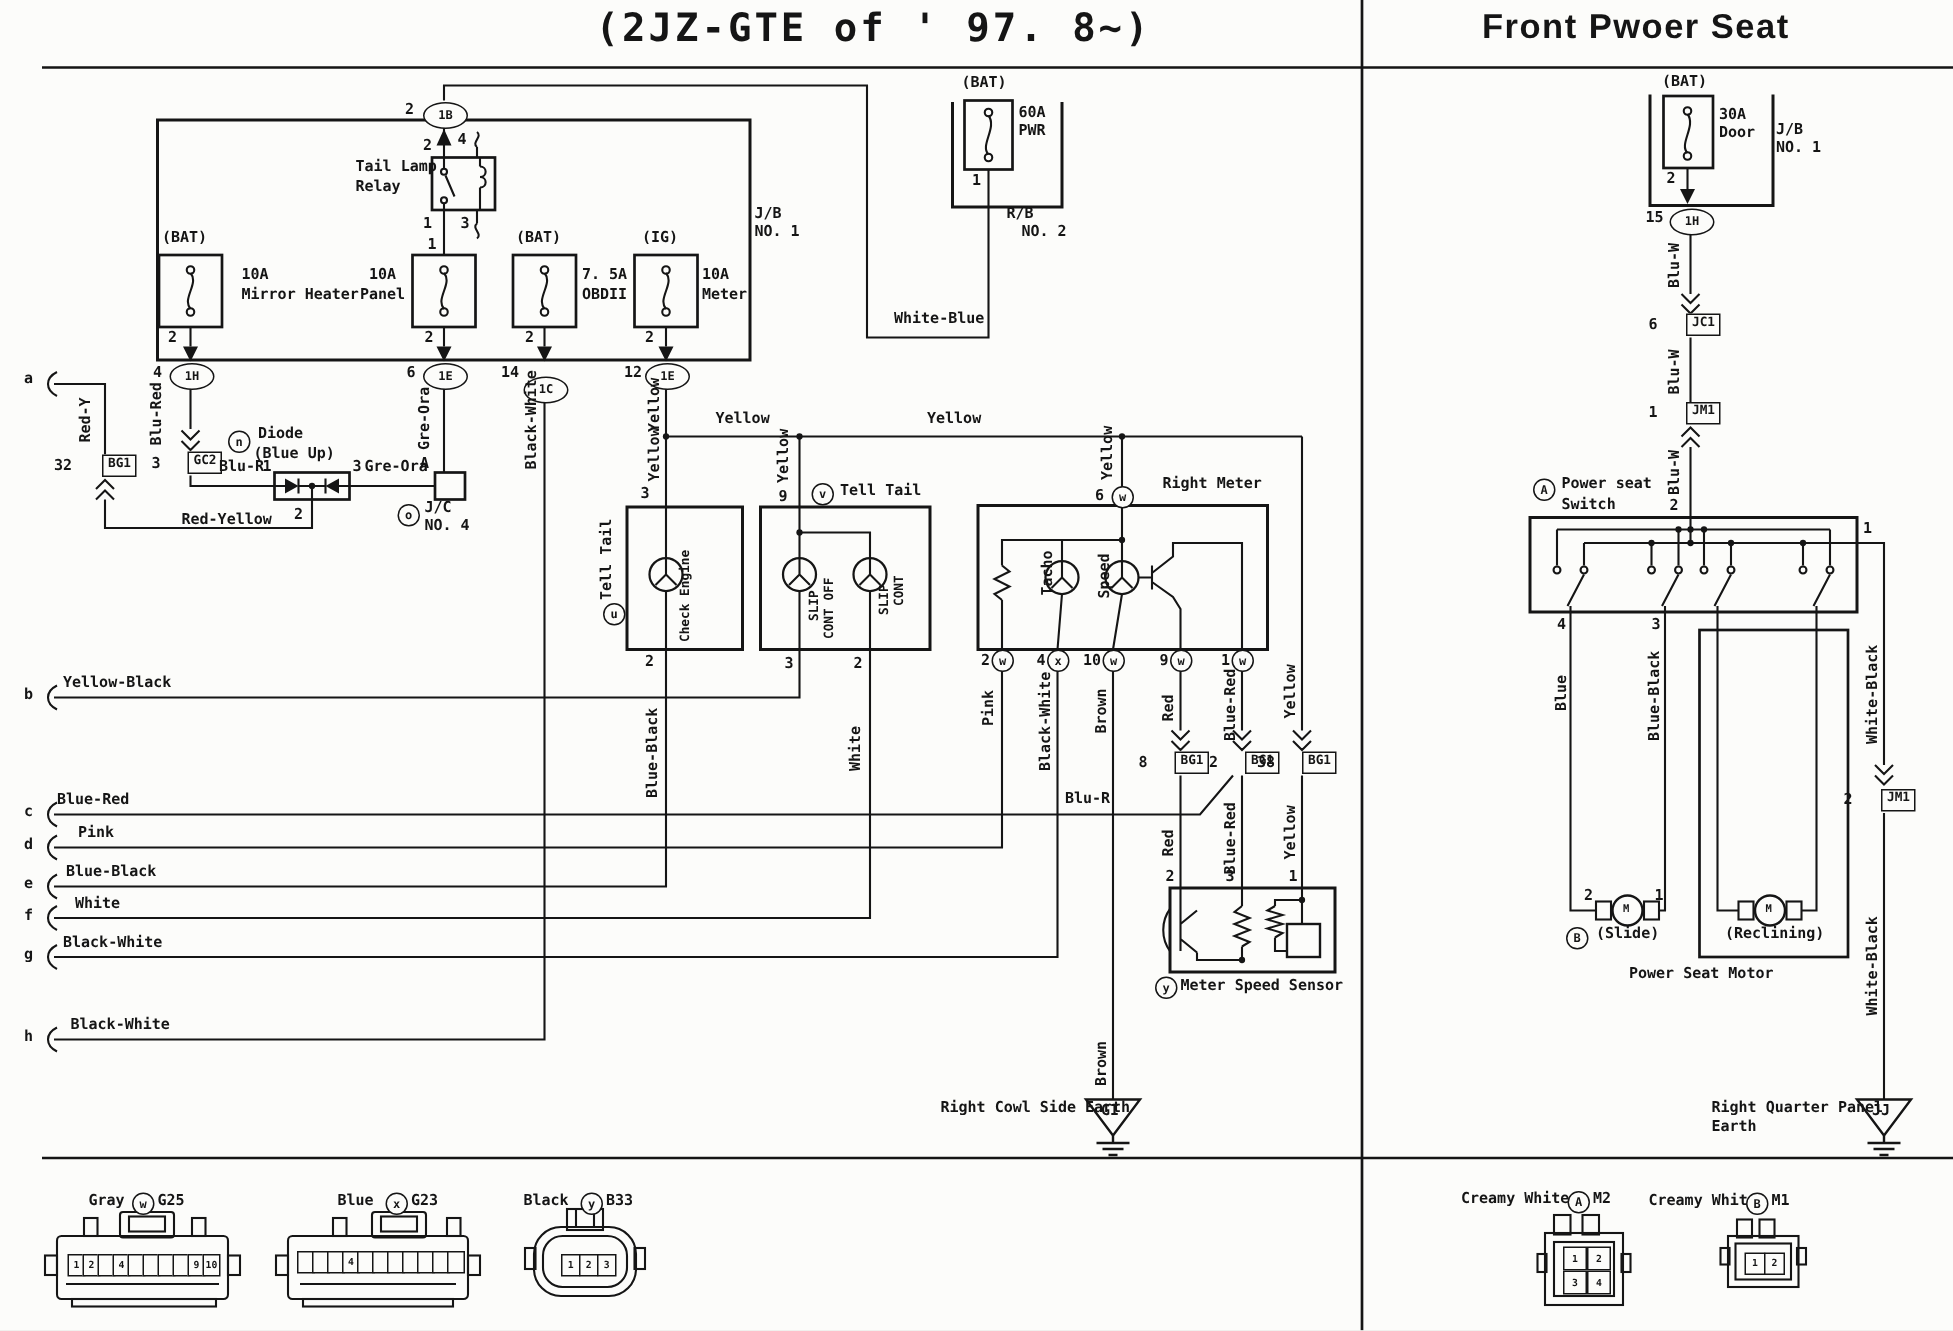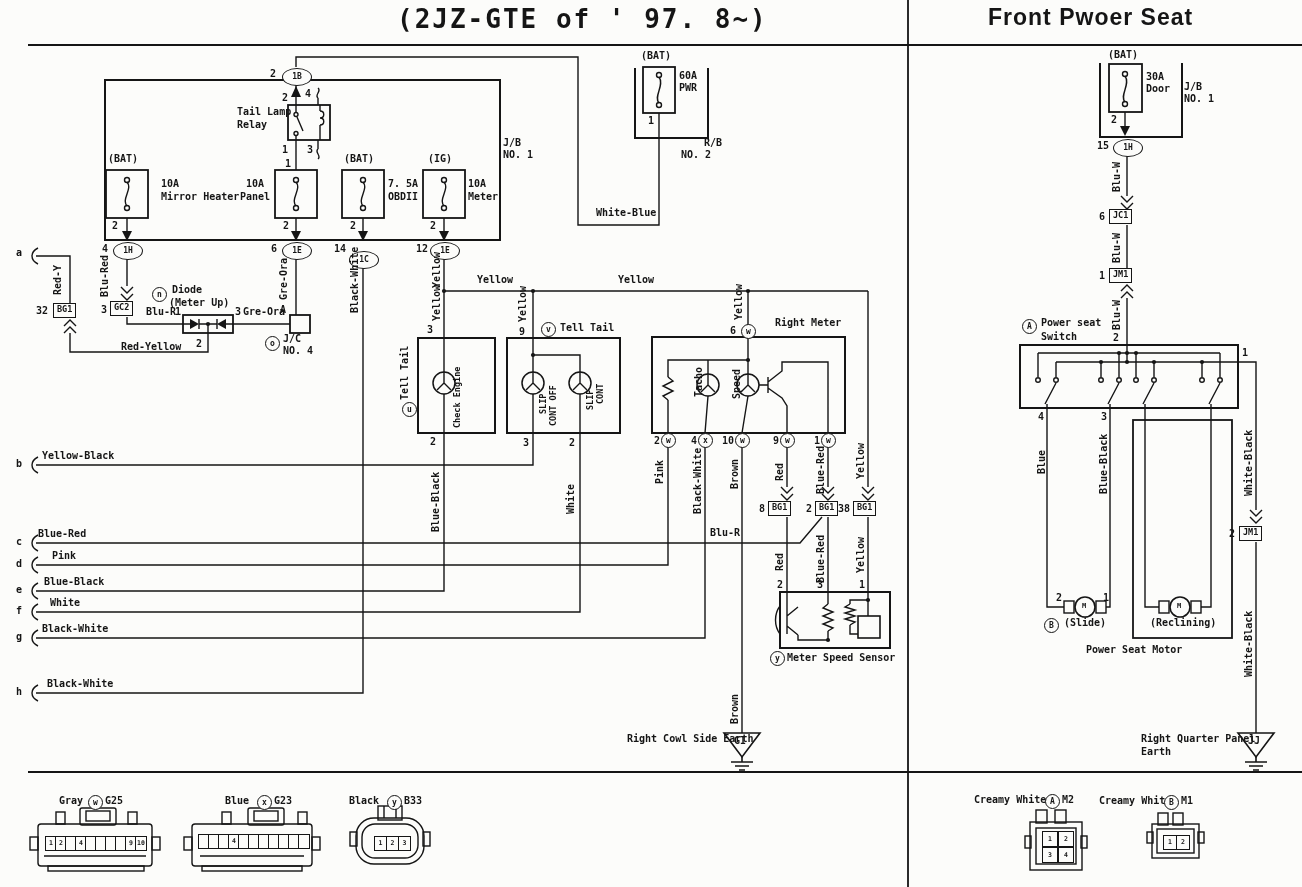--- a/index.html
+++ b/index.html
@@ -8,21 +8,21 @@
   svg.art{position:absolute;left:0;top:0;}
   .lb{position:absolute;font:bold 10px "DejaVu Sans Mono",monospace;white-space:nowrap;color:#151515;}
   .lv{position:absolute;font:bold 10px "DejaVu Sans Mono",monospace;white-space:nowrap;color:#151515;
       transform-origin:0 0;transform:rotate(-90deg);}
   .s9{font-size:8.5px;}
   .t1{position:absolute;font:bold 23px "Liberation Sans",sans-serif;letter-spacing:1px;white-space:nowrap;}
   .t2{position:absolute;font:bold 26px "DejaVu Sans Mono",monospace;letter-spacing:2px;white-space:nowrap;}
   .oval{position:absolute;width:28px;height:16px;border:1.6px solid #151515;border-radius:50%;
         background:#fcfcfa;font:bold 8px "DejaVu Sans Mono",monospace;text-align:center;line-height:16px;}
   .tag{position:absolute;border:1.8px solid #151515;background:#fcfcfa;height:13px;line-height:13px;
-       font:bold 8.5px "DejaVu Sans Mono",monospace;padding:0 3px;white-space:nowrap;}
+       font:bold 8.5px "DejaVu Sans Mono",monospace;padding:0 3px;white-space:nowrap;margin-left:15px;}
   .circ{position:absolute;width:13px;height:13px;border:1.3px solid #151515;border-radius:50%;
         background:#fcfcfa;font:bold 8px "DejaVu Sans Mono",monospace;text-align:center;line-height:13px;}
   .cell{position:absolute;border:1px solid #151515;font:bold 6.5px "DejaVu Sans Mono",monospace;
         text-align:center;background:#fcfcfa;}
   .m{position:absolute;font:bold 7px "DejaVu Sans Mono",monospace;}
 </style>
 </head>
 <body>
 
 <div class="stage">
@@ -314,32 +314,32 @@
 <div class="lb" style="left:468px;top:178px">10A</div>
 <div class="lb" style="left:468px;top:191px">Meter</div>
 <div class="lb" style="left:430px;top:220px">2</div>
 <div class="lb" style="left:416px;top:243px">12</div>
 <div class="oval" style="left:430px;top:242px">1E</div>
 
 <div class="lb" style="left:641px;top:50px">(BAT)</div>
 <div class="lb" style="left:679px;top:70px">60A</div>
 <div class="lb" style="left:679px;top:82px">PWR</div>
 <div class="lb" style="left:648px;top:115px">1</div>
-<div class="lb" style="left:704px;top:137px">R/B</div>
+<div class="lb" style="left:671px;top:137px">R/B</div>
 <div class="lb" style="left:681px;top:149px">NO. 2</div>
 <div class="lb" style="left:596px;top:207px">White-Blue</div>
 
 <div class="lb" style="left:16px;top:247px">a</div>
 <div class="lv" style="left:52px;top:295px">Red-Y</div>
 <div class="lb" style="left:36px;top:305px">32</div>
 <div class="tag" style="left:53px;top:303px">BG1</div>
 <div class="lv" style="left:99px;top:297px">Blu-Red</div>
 <div class="circ" style="left:152px;top:287px">n</div>
 <div class="lb" style="left:172px;top:284px">Diode</div>
-<div class="lb" style="left:169px;top:297px">(Meter Up)</div>
+<div class="lb" style="left:169px;top:297px">(Blue Up)</div>
 <div class="lb" style="left:101px;top:304px">3</div>
 <div class="tag" style="left:110px;top:301px">GC2</div>
 <div class="lb" style="left:146px;top:306px">Blu-R</div>
 <div class="lb" style="left:175px;top:306px">1</div>
 <div class="lb" style="left:196px;top:338px">2</div>
 <div class="lb" style="left:235px;top:306px">3</div>
 <div class="lb" style="left:243px;top:306px">Gre-Ora</div>
 <div class="lb" style="left:280px;top:304px">A</div>
 <div class="lv" style="left:278px;top:300px">Gre-Ora</div>
 <div class="lb" style="left:121px;top:341px">Red-Yellow</div>

